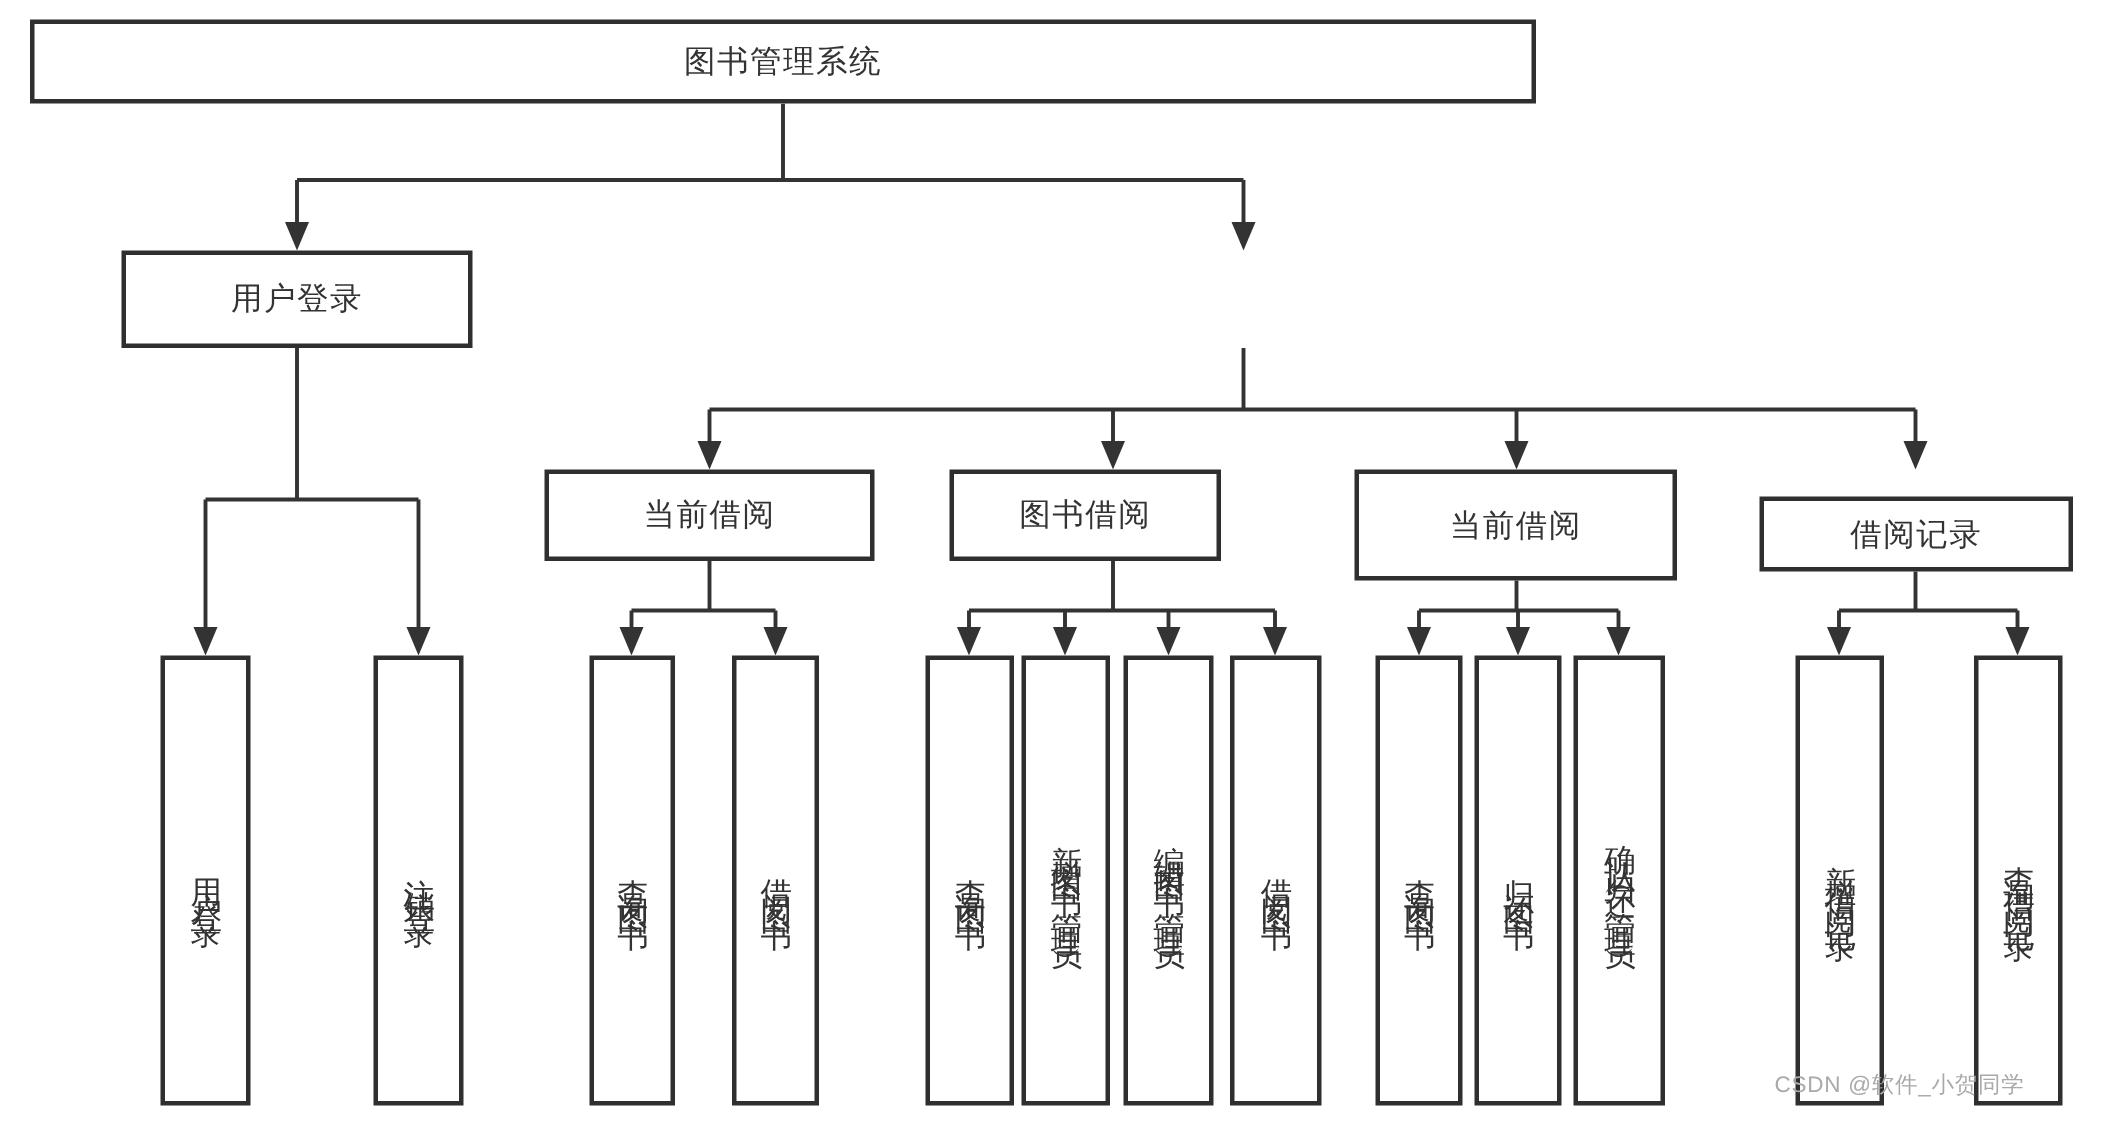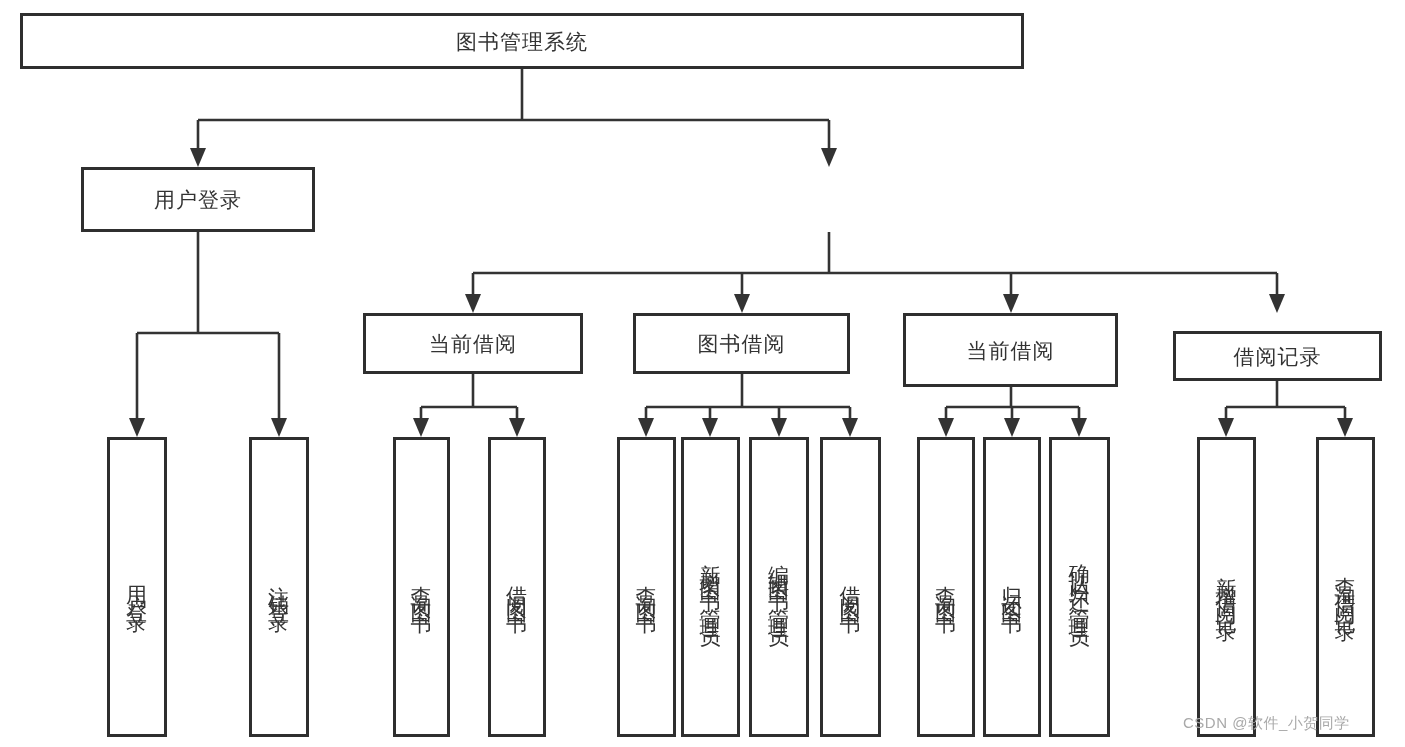--- a/index.html
+++ b/index.html
@@ -121,21 +121,21 @@
     <span>图书管理系统</span>
   </div>
 
   <div class="box hbox" style="left:81px;top:167px;width:234px;height:65px">
     <span>用户登录</span>
   </div>
 
   <div class="box hbox" style="left:363px;top:313px;width:220px;height:61px">
     <span>当前借阅</span>
   </div>
-  <div class="box hbox" style="left:633px;top:313px;width:217px;height:61px">
+  <div class="box hbox" style="left:633px;top:313px;width:181px;height:61px">
     <span>图书借阅</span>
   </div>
   <div class="box hbox" style="left:903px;top:313px;width:215px;height:74px">
     <span>当前借阅</span>
   </div>
   <div class="box hbox" style="left:1173px;top:331px;width:209px;height:50px">
     <span>借阅记录</span>
   </div>
 
   <div class="box leaf" style="left:107px;top:437px;width:60px;height:300px">

